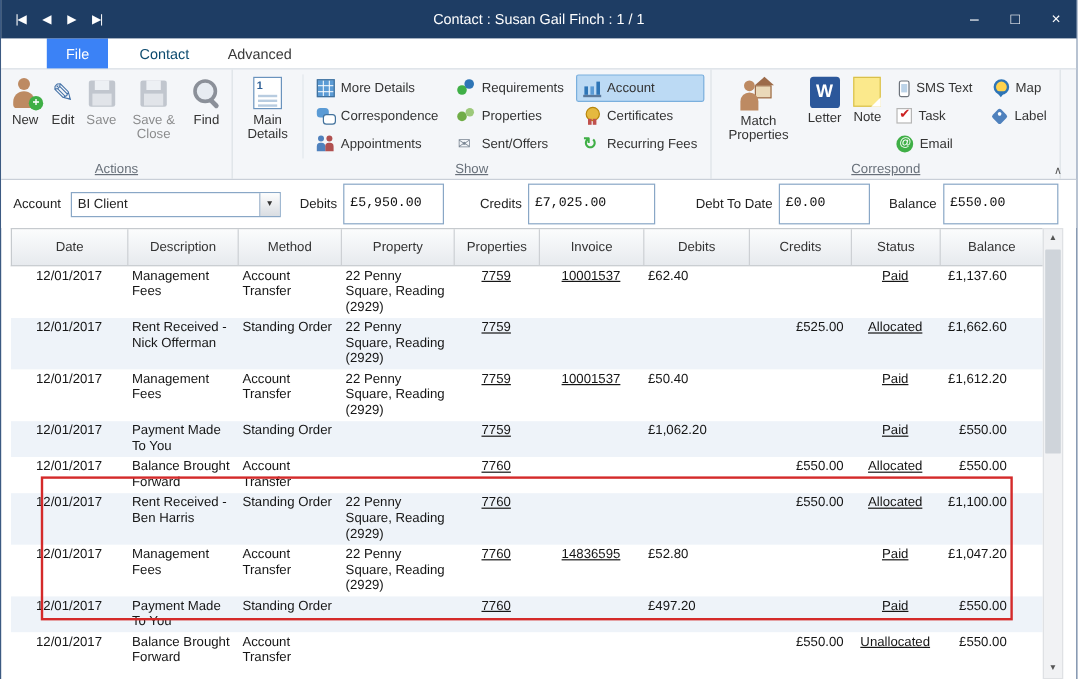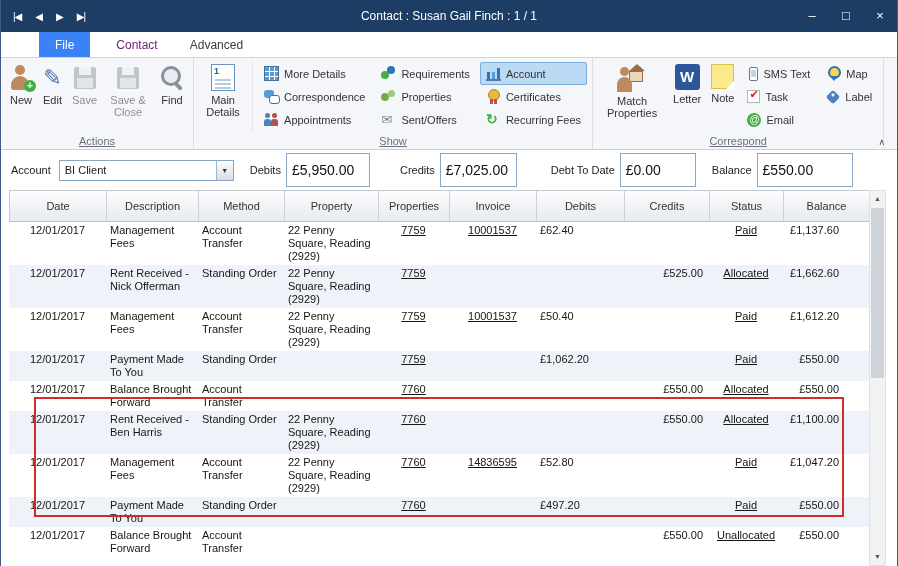--- a/index.html
+++ b/index.html
@@ -11,21 +11,21 @@
 .nav { display:flex; gap:14px; padding-left:12px; font-size:10px; z-index:2; }
 .navbtn { letter-spacing:-1px; cursor:default; }
 .title { position:absolute; left:0; right:0; text-align:center; font-size:12px; }
 .winctl { margin-left:auto; display:flex; z-index:2; }
 .winctl span { width:34px; text-align:center; font-size:13px; line-height:32px; }
 
 
 .tabrow { height:26px; background:#fff; border-bottom:1px solid #ccd4dd; display:flex; align-items:stretch; padding-left:6px; }
 .tab { padding:0 16px; font-size:12px; color:#3a3a3a; display:flex; align-items:center; }
 .tab-file { background:#3b82f6; color:#fff;margin-left:32px; }
-.tab.sel { color:#701a75;padding-left:26px; }
+.tab.sel { color:#0c4a6e;padding-left:26px; }
 
 
 .ribbon { height:92px; background:#f4f6f9; border-bottom:1px solid #c9cfd8; display:flex; position:relative; }
 .rib-group { display:flex; flex-direction:column; border-right:1px solid #dde1e7; padding:2px 3px 0; }
 .rgc { flex:1; display:flex; align-items:flex-start; }
 .rib-group-label { text-align:center; font-size:11px; color:#68707a; padding:1px 0 2px;text-decoration:underline; }
 .rib-btn { display:flex; flex-direction:column; align-items:center; padding:4px 5px 0; font-size:11px; color:#333; height:74px; }
 .rib-btn .rlbl { margin-top:3px; text-align:center; line-height:12px; }
 .rlbl.two-n { width:42px; }
 .rlbl.two-m { width:62px; }
@@ -88,23 +88,23 @@
 .si-map::after { content:""; position:absolute; left:4px; top:10px; width:0; height:0; border-left:4px solid transparent; border-right:4px solid transparent; border-top:5px solid #2e75b6; }
 .si-tag { width:10px; height:10px; background:#4f81bd; border-radius:2px; transform:rotate(45deg); margin:2px; }
 .si-tag::before { content:""; position:absolute; left:2px; top:2px; width:3px; height:3px; border-radius:50%; background:#fff; }
 
 
 .summary { height:40px; display:flex; align-items:center; background:#fff; padding-left:10px; font-size:11px; color:#222; }
 .slabel { white-space:nowrap; }
 .combo { display:flex; width:175px; height:21px; border:1px solid #89a7c6; background:#fff; margin-left:8px; flex:none; }
 .combo-value { flex:1; font-size:11px; padding:3px 5px; overflow:hidden; white-space:nowrap; }
 .combo-btn { width:17px; background:linear-gradient(#fdfdfd,#d9dde2); border-left:1px solid #9eb4cb; font-size:7px; text-align:center; line-height:19px; color:#333; }
-.sumfield { height:21px; border:1px solid #89a7c6; font-size:14px; font-family:Liberation Sans, sans-serif; padding:16px 5px; background:#fff; color:#111; flex:none; }
+.sumfield { height:21px; border:1px solid #89a7c6; font-size:11px; font-family:Liberation Mono, monospace; padding:16px 5px; background:#fff; color:#111; flex:none; }
 .ml16{margin-left:16px}.ml30{margin-left:30px}.ml34{margin-left:34px}.ml5{margin-left:5px}
-.w84{width:84px}.w85{width:77px}.w76{width:76px}.w96{width:96px}
+.w84{width:84px}.w85{width:106px}.w76{width:76px}.w96{width:96px}
 
 
 .gridwrap { display:flex; align-items:flex-start; }
 .grid { position:relative; margin-left:8px; width:860px; }
 .grow { display:grid; grid-template-columns:97px 92px 86px 94px 71px 87px 88px 85px 74px 86px; }
 .gridhead { height:32px; background:linear-gradient(#fbfcfd,#e7eaee); border-top:1px solid #c6cace; border-bottom:1px solid #bfc3c8; border-left:1px solid #c6cace; }
 .gh { display:flex; align-items:center; justify-content:center; font-size:11px; color:#333; border-right:1px solid #cdd0d4; overflow:hidden; }
 .gridbody { height:356px; overflow:hidden; }
 .trow { background:#fff; }
 .trow.alt { background:#eef3f9; }

